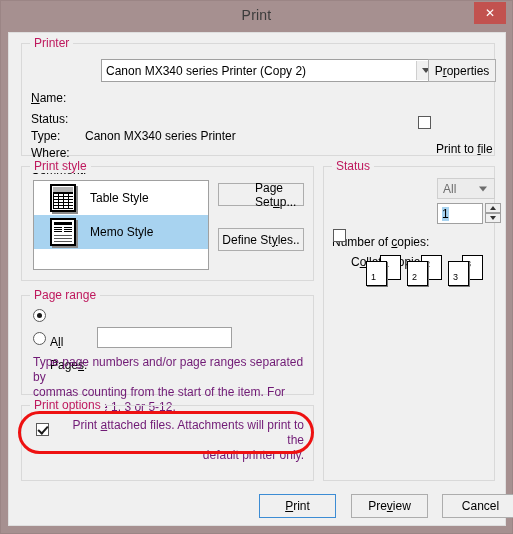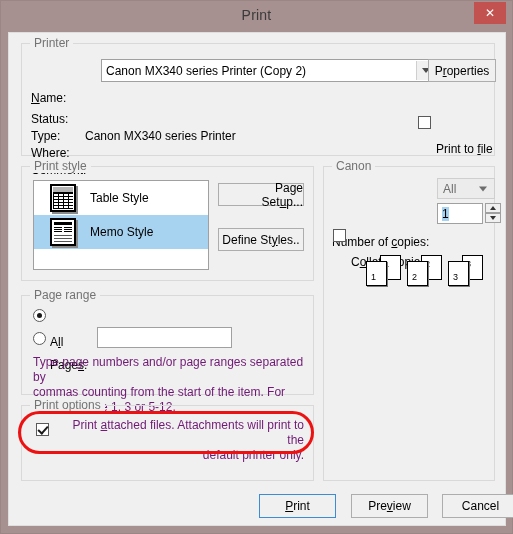--- a/index.html
+++ b/index.html
@@ -85,21 +85,21 @@
     border: 1px solid #d9d9d9;
     box-sizing: border-box;
   }
   .group-label {
     position: absolute;
     top: -8px;
     left: 8px;
     background: #f0f0f0;
     padding: 0 4px;
     font-size: 12px;
-    color: #737373;
+    color: #be185d;
     white-space: nowrap;
   }
 
   
   .lbl {
     position: absolute;
     font-size: 12px;
     color: #000;
     white-space: nowrap;
     margin-top: 27px;
@@ -108,21 +108,21 @@
 
   
   .btn {
     position: absolute;
     background: #f0f0f0;
     border: 1px solid #adadad;
     box-sizing: border-box;
     font-family: "Liberation Sans", sans-serif;
     font-size: 12px;
     color: #000;
-    text-align: right;
+    text-align: left;
     cursor: pointer;
     padding: 0;
     line-height: normal;
     display: flex;
     align-items: center;
     justify-content: center;
   }
   .btn.default {
     border: 1px solid #3c8cd4;
     box-shadow: inset 0 0 0 1px #f0f0f0;
@@ -477,21 +477,21 @@
 
     <div class="btn" style="left:209px; top:150px; width:86px; height:23px;padding-left:36px;">
       <span>Page Set<span class="u">u</span>p...</span>
     </div>
 
     <div class="btn" style="left:209px; top:195px; width:86px; height:23px;">
       <span>Define St<span class="u">y</span>les..</span>
     </div>
 
     <div class="groupbox" style="left:314px; top:133px; width:172px; height:315px;">
-      <span class="group-label">Canon</span>
+      <span class="group-label">Status</span>
     </div>
 
     <div class="combo-disabled" style="left:428px; top:145px; width:58px; height:21px;">
       <span class="val">All</span>
       <span class="arr"></span>
     </div>
 
     <span class="lbl" style="left:323px; top:175px;">Number of <span class="u">c</span>opies:</span>
     <div class="textbox" style="left:428px; top:170px; width:46px; height:21px;">
       <span class="val sel-text">1</span>

